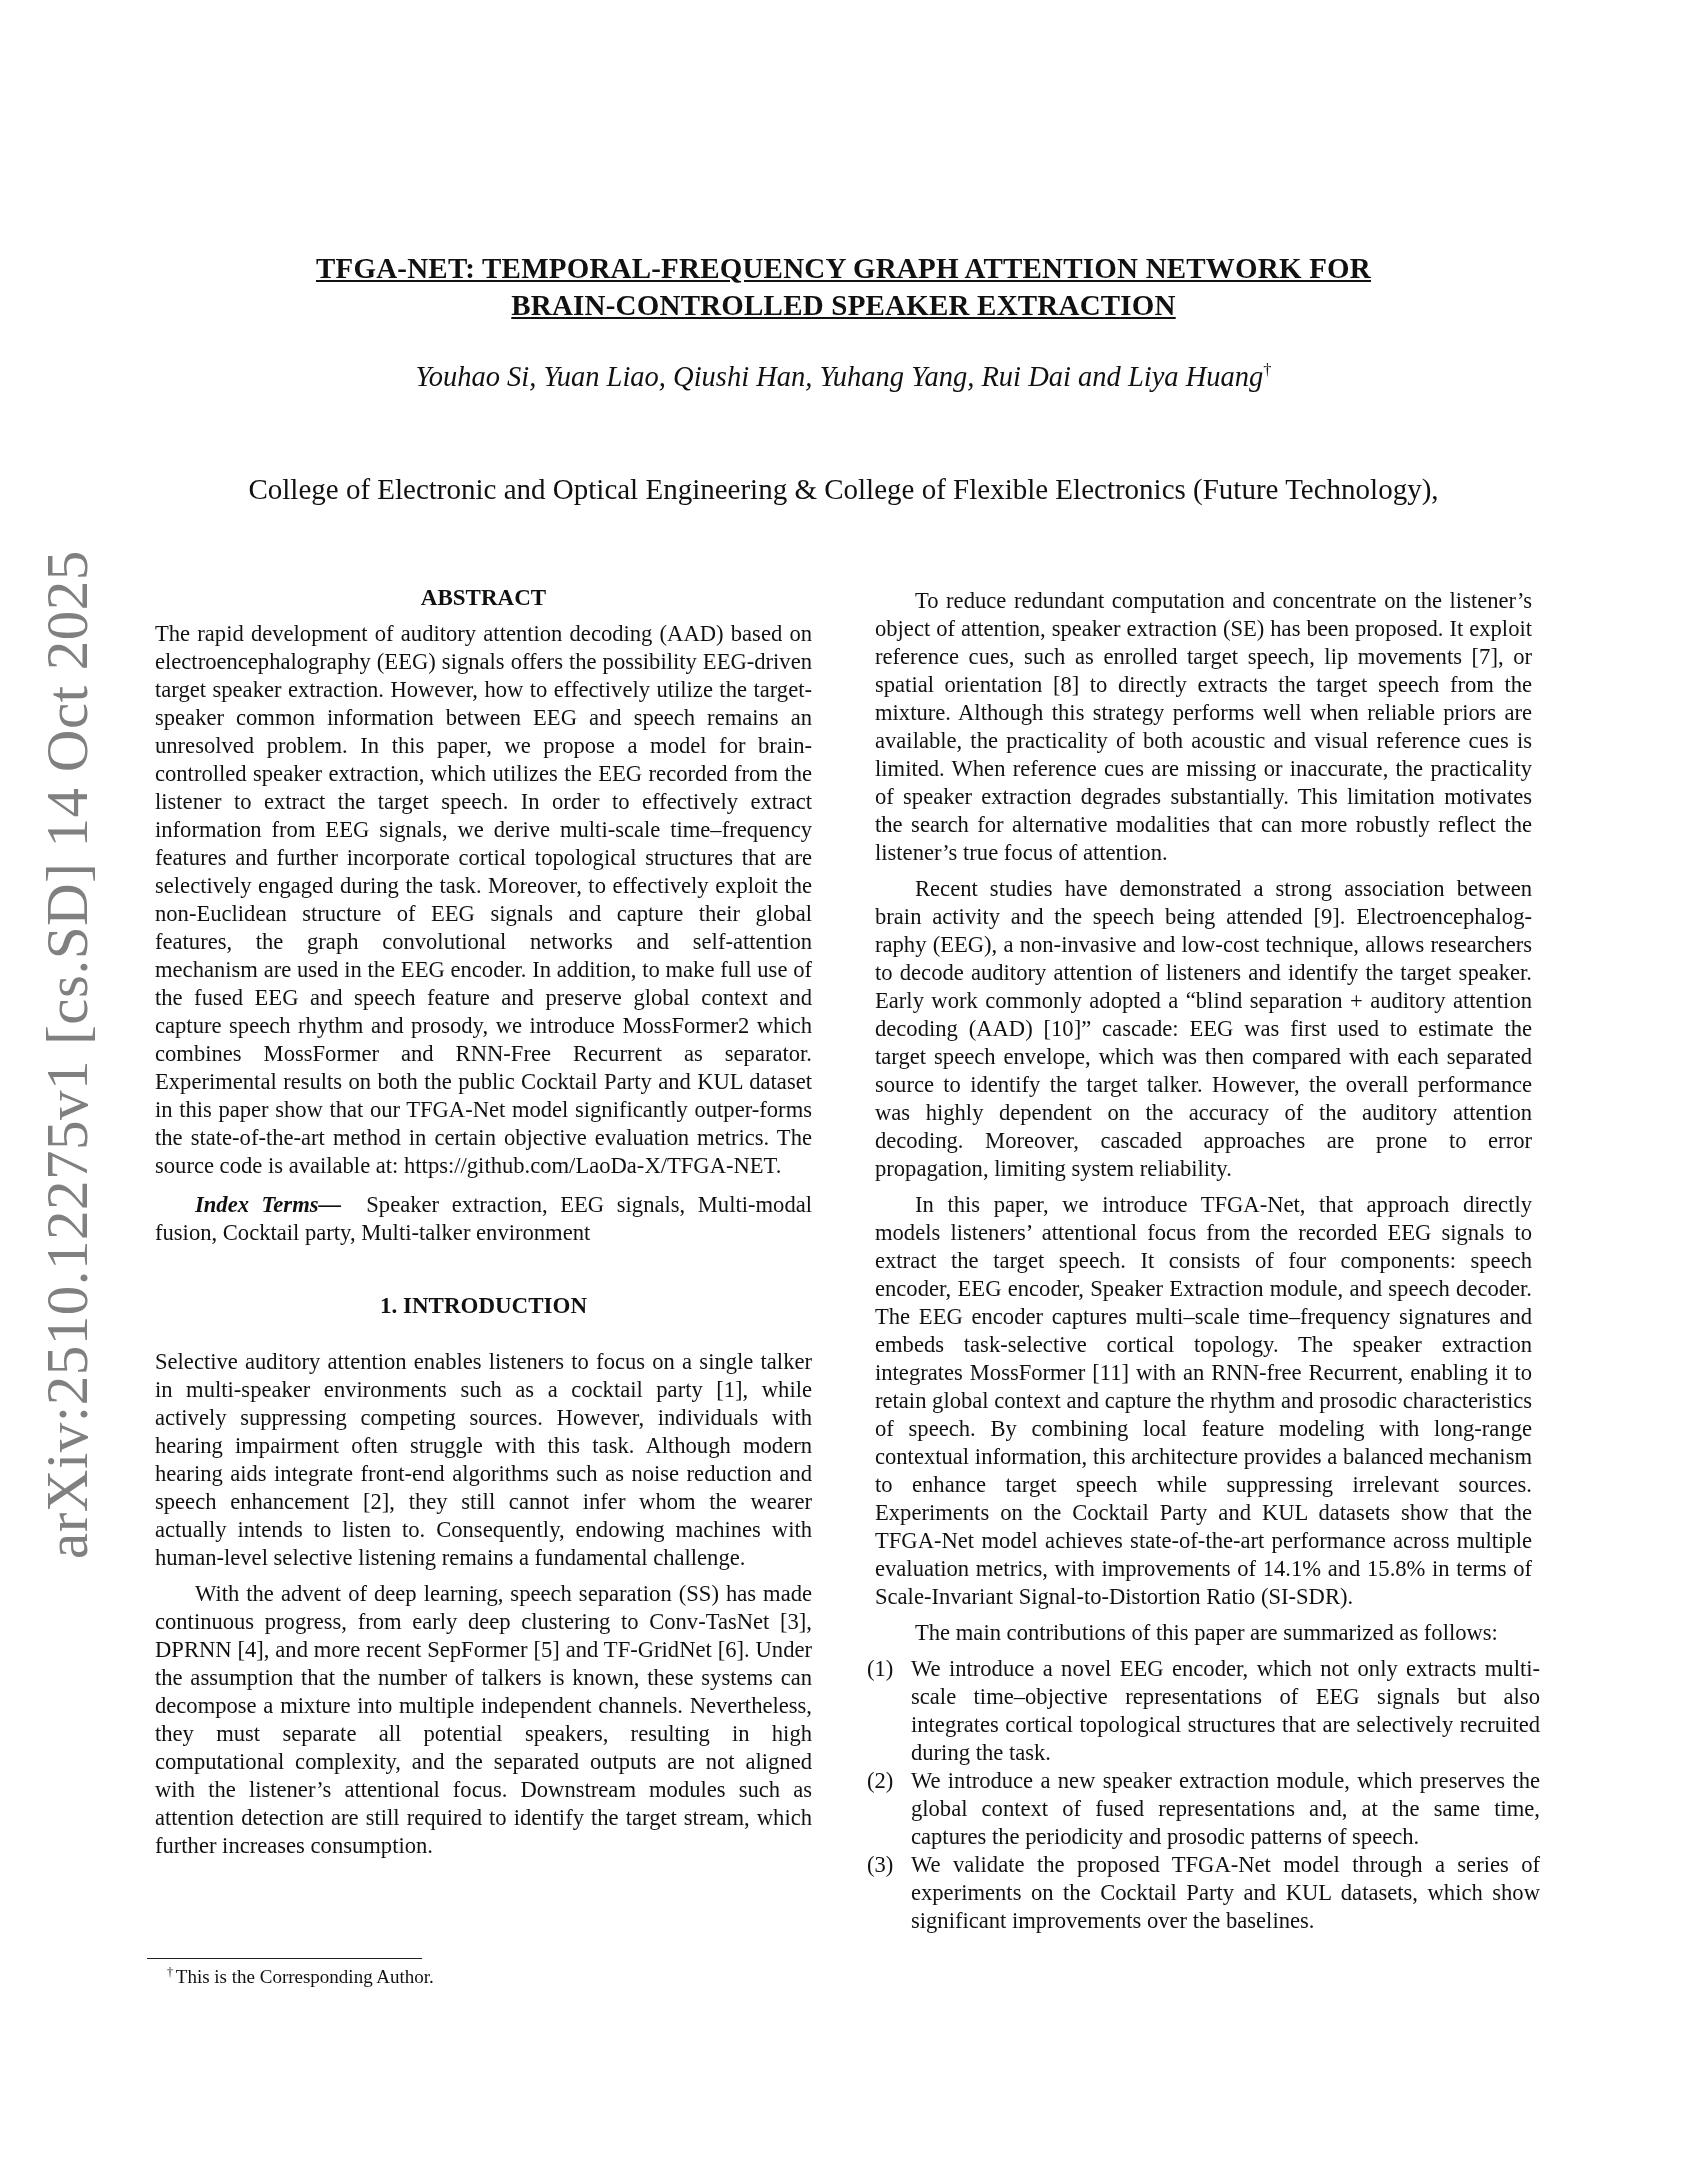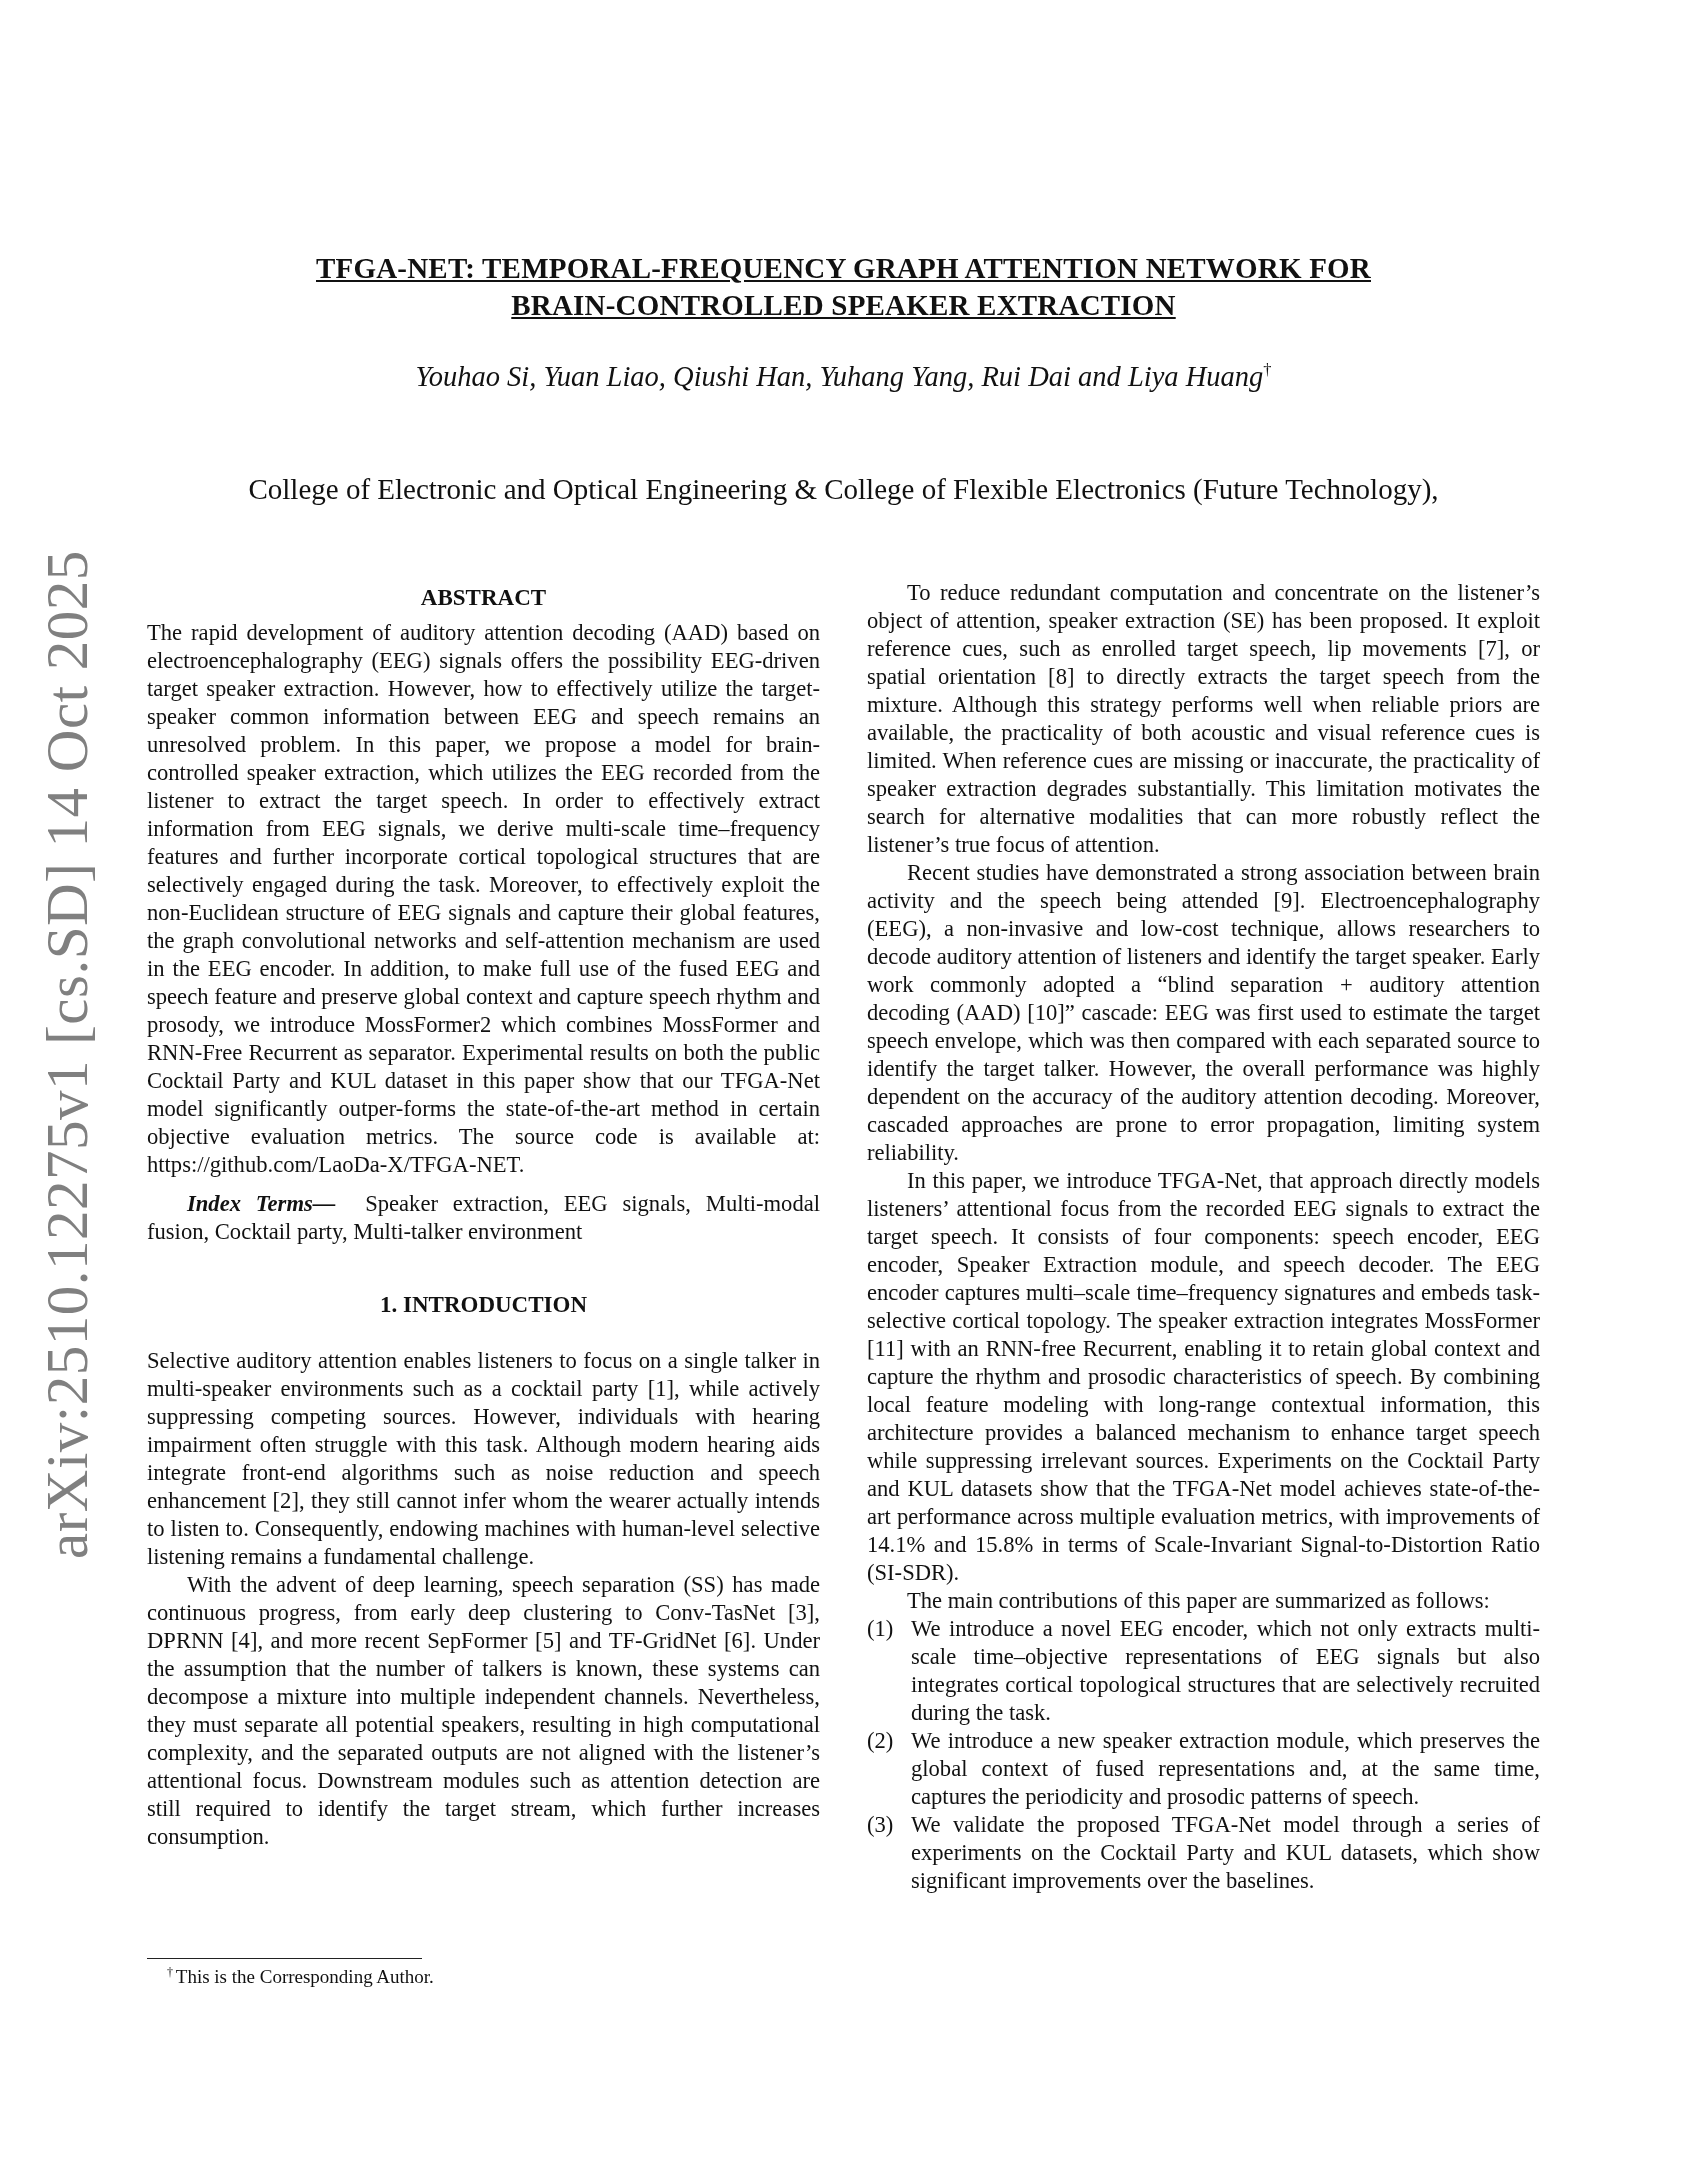--- a/index.html
+++ b/index.html
@@ -34,21 +34,21 @@
   .col {
     position: absolute; width: 673px; font-size: 22.6px; line-height: 28px;
     text-align: justify; hyphens: manual;
   }
   .col-left { left: 147px; top: 584px; }
   .col-right { left: 867px; top: 579px; }
   .sec-head {
     text-align: center; font-weight: bold; font-size: 23px; line-height: 27.5px;
   }
   .abstract-head { margin-bottom: 7px; }
-  p { margin: 0; }
+  p { margin: 8px; }
   .indent { text-indent: 40px; }
   .index-terms { margin-top: 11px; }
   .index-terms .kw { font-weight: bold; font-style: italic; }
   .intro-head { margin-top: 45px; margin-bottom: 29px; }
   .footnote-rule {
     position: absolute; left: 147px; top: 1958px; width: 275px; height: 0;
     border-top: 1.5px solid #222;
   }
   .footnote {
     position: absolute; left: 147px; top: 1965px; width: 643px;

